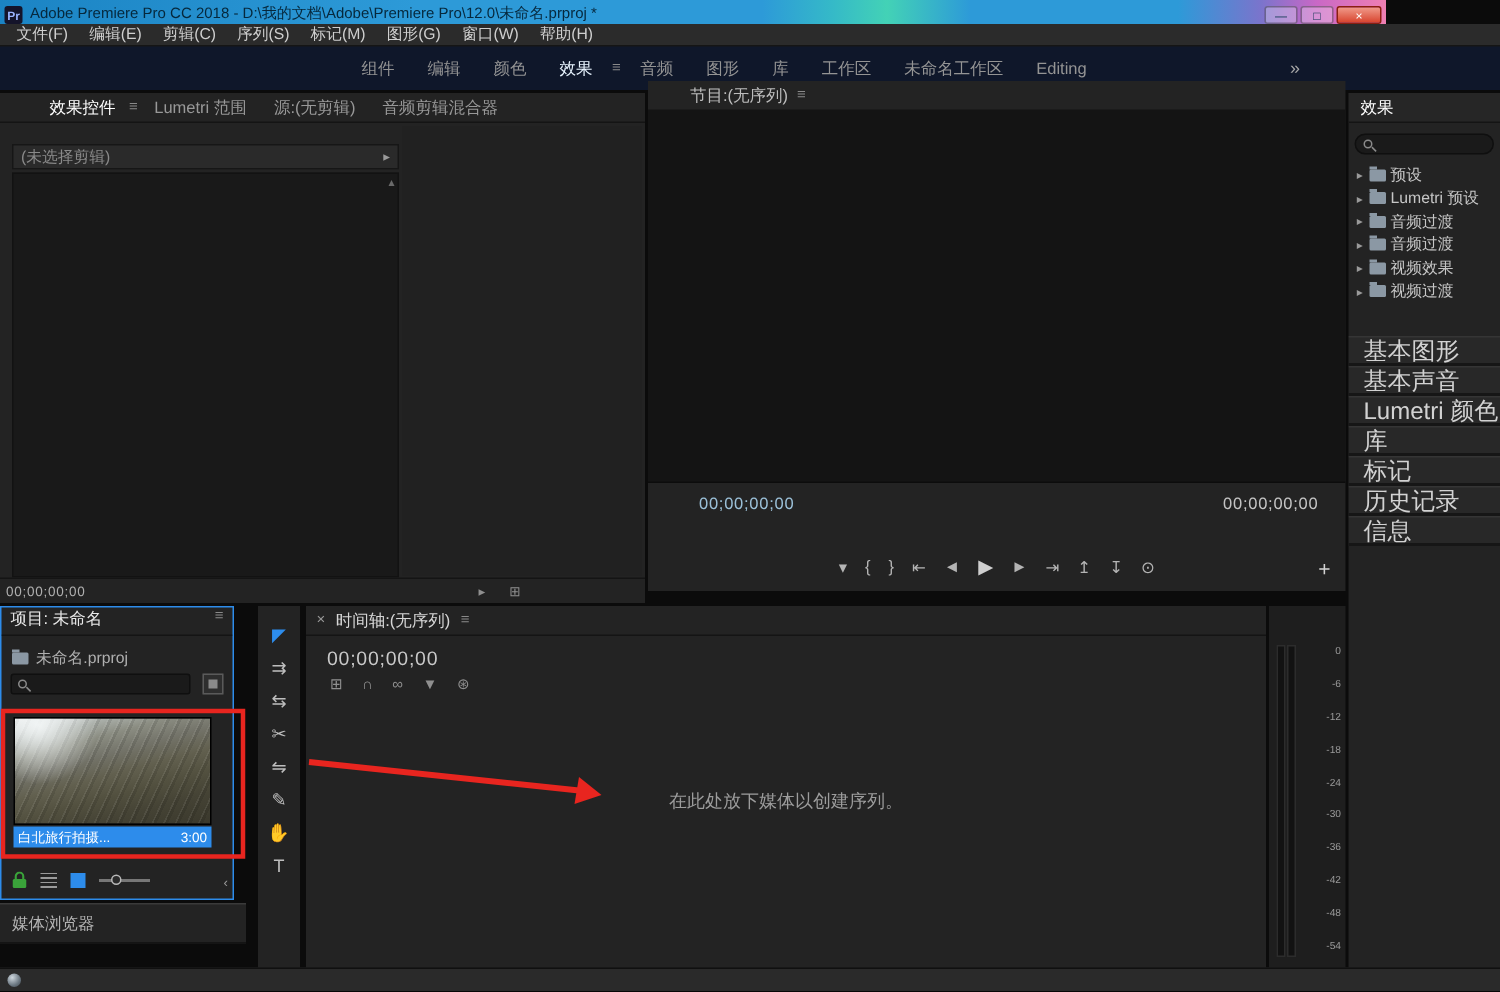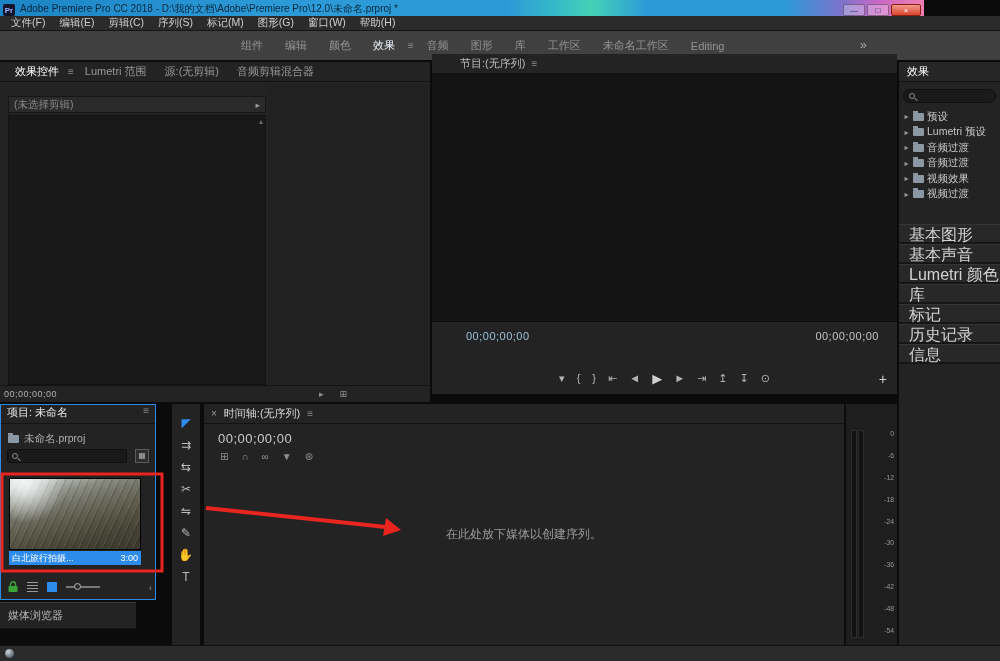--- a/index.html
+++ b/index.html
@@ -17,30 +17,30 @@
   .wbtn{width:22px;height:12px;display:flex;align-items:center;justify-content:center;font-size:8px;
     background:rgba(255,255,255,.28);border:1px solid rgba(0,0,0,.35);border-radius:2px;color:#05324a}
   .wbtn.close{width:30px;background:linear-gradient(#f09a8a,#d8442e);border-color:#8a1f10;color:#fff}
 
   
   .menubar{position:absolute;left:0;top:16px;width:1000px;height:15px;background:#2b2b2b;border-bottom:1px solid #151515;
     display:flex;align-items:flex-end;padding-left:4px}
   .menu-item{padding:0 7px;font-size:10.5px;color:#cfcfcf}
 
   
-  .workspacebar{position:absolute;left:0;top:31px;width:1000px;height:29px;background:#404040;
+  .workspacebar{position:absolute;left:0;top:31px;width:1000px;height:29px;background:#0f172a;
     display:flex;align-items:center;padding-left:230px}
   .ws-tab{padding:2px 11px;font-size:11px;color:#949494;white-space:nowrap}
   .ws-tab.active{color:#e9f5ff}
   .ws-menu{color:#8a8a8a;font-size:10px;margin:0 2px}
   .ws-overflow{position:absolute;left:860px;top:7px;color:#a8a8a8;font-size:12px}
 
   
   .panel{position:absolute;background:#232323;overflow:hidden}
-  .ptabs{height:20px;display:flex;align-items:center;background:#232323;border-bottom:1px solid #141414;padding-left:6px}
+  .ptabs{height:20px;display:flex;align-items:center;background:#232323;border-bottom:1px solid #141414;padding-left:24px}
   .ptab{padding:2px 9px;font-size:11px;color:#989898;white-space:nowrap}
   .ptab.active{color:#fff}
   .pmenu{color:#8a8a8a;font-size:10px;margin-right:2px}
 
   
   .p-ec{left:0;top:62px;width:430px;height:340px}
   .ec-dropdown{position:absolute;left:8px;top:34px;width:258px;height:17px;background:#2a2a2a;border:1px solid #161616;
     display:flex;align-items:center;justify-content:space-between;padding:0 5px;color:#8a8a8a;font-size:10.5px}
   .ec-dd-arrow{color:#9a9a9a;font-size:9px}
   .ec-list{position:absolute;left:8px;top:53px;width:258px;height:270px;background:#191919;border:1px solid #121212}
@@ -102,21 +102,21 @@
   .thumb-name{position:absolute;left:0;top:73px;width:132px;height:14px;background:#2d8ceb;color:#fff;font-size:9px;
     display:flex;align-items:center;justify-content:space-between;padding:0 3px;white-space:nowrap;overflow:hidden}
   .pr-tools{position:absolute;left:7px;bottom:4px;height:16px;display:flex;align-items:center;gap:9px}
   .licon-list{width:11px;height:10px;background:repeating-linear-gradient(to bottom,#9a9a9a 0 1px,transparent 1px 3px)}
   .licon-grid{width:10px;height:10px;background:#2d8ceb}
   .zoom-slider{width:34px;height:2px;background:#777;position:relative}
   .zoom-knob{position:absolute;left:8px;top:-3px;width:7px;height:7px;border-radius:50%;background:#2a2a2a;border:1px solid #b8b8b8}
   .pr-scroll{position:absolute;right:3px;bottom:6px;color:#9a9a9a;font-size:9px}
 
   
-  .p-media{left:0;top:602px;width:136px;height:27px;background:#232323;border-top:1px solid #3a3a3a;border-bottom:1px solid #141414;
+  .p-media{left:0;top:602px;width:164px;height:27px;background:#232323;border-top:1px solid #3a3a3a;border-bottom:1px solid #141414;
     display:flex;align-items:center;padding-left:8px;color:#b4b4b4;font-size:11px}
 
   
   .p-tools{left:172px;top:404px;width:28px;height:241px;display:flex;flex-direction:column;align-items:center;padding-top:10px;gap:5px}
   .tool{width:20px;height:17px;display:flex;align-items:center;justify-content:center;color:#bdbdbd;font-size:12px}
   .tool.active{color:#2d8ceb}
 
   
   .p-timeline{left:204px;top:404px;width:640px;height:241px}
   .tl-header{height:20px;display:flex;align-items:center;padding-left:7px;gap:7px;border-bottom:1px solid #141414}

